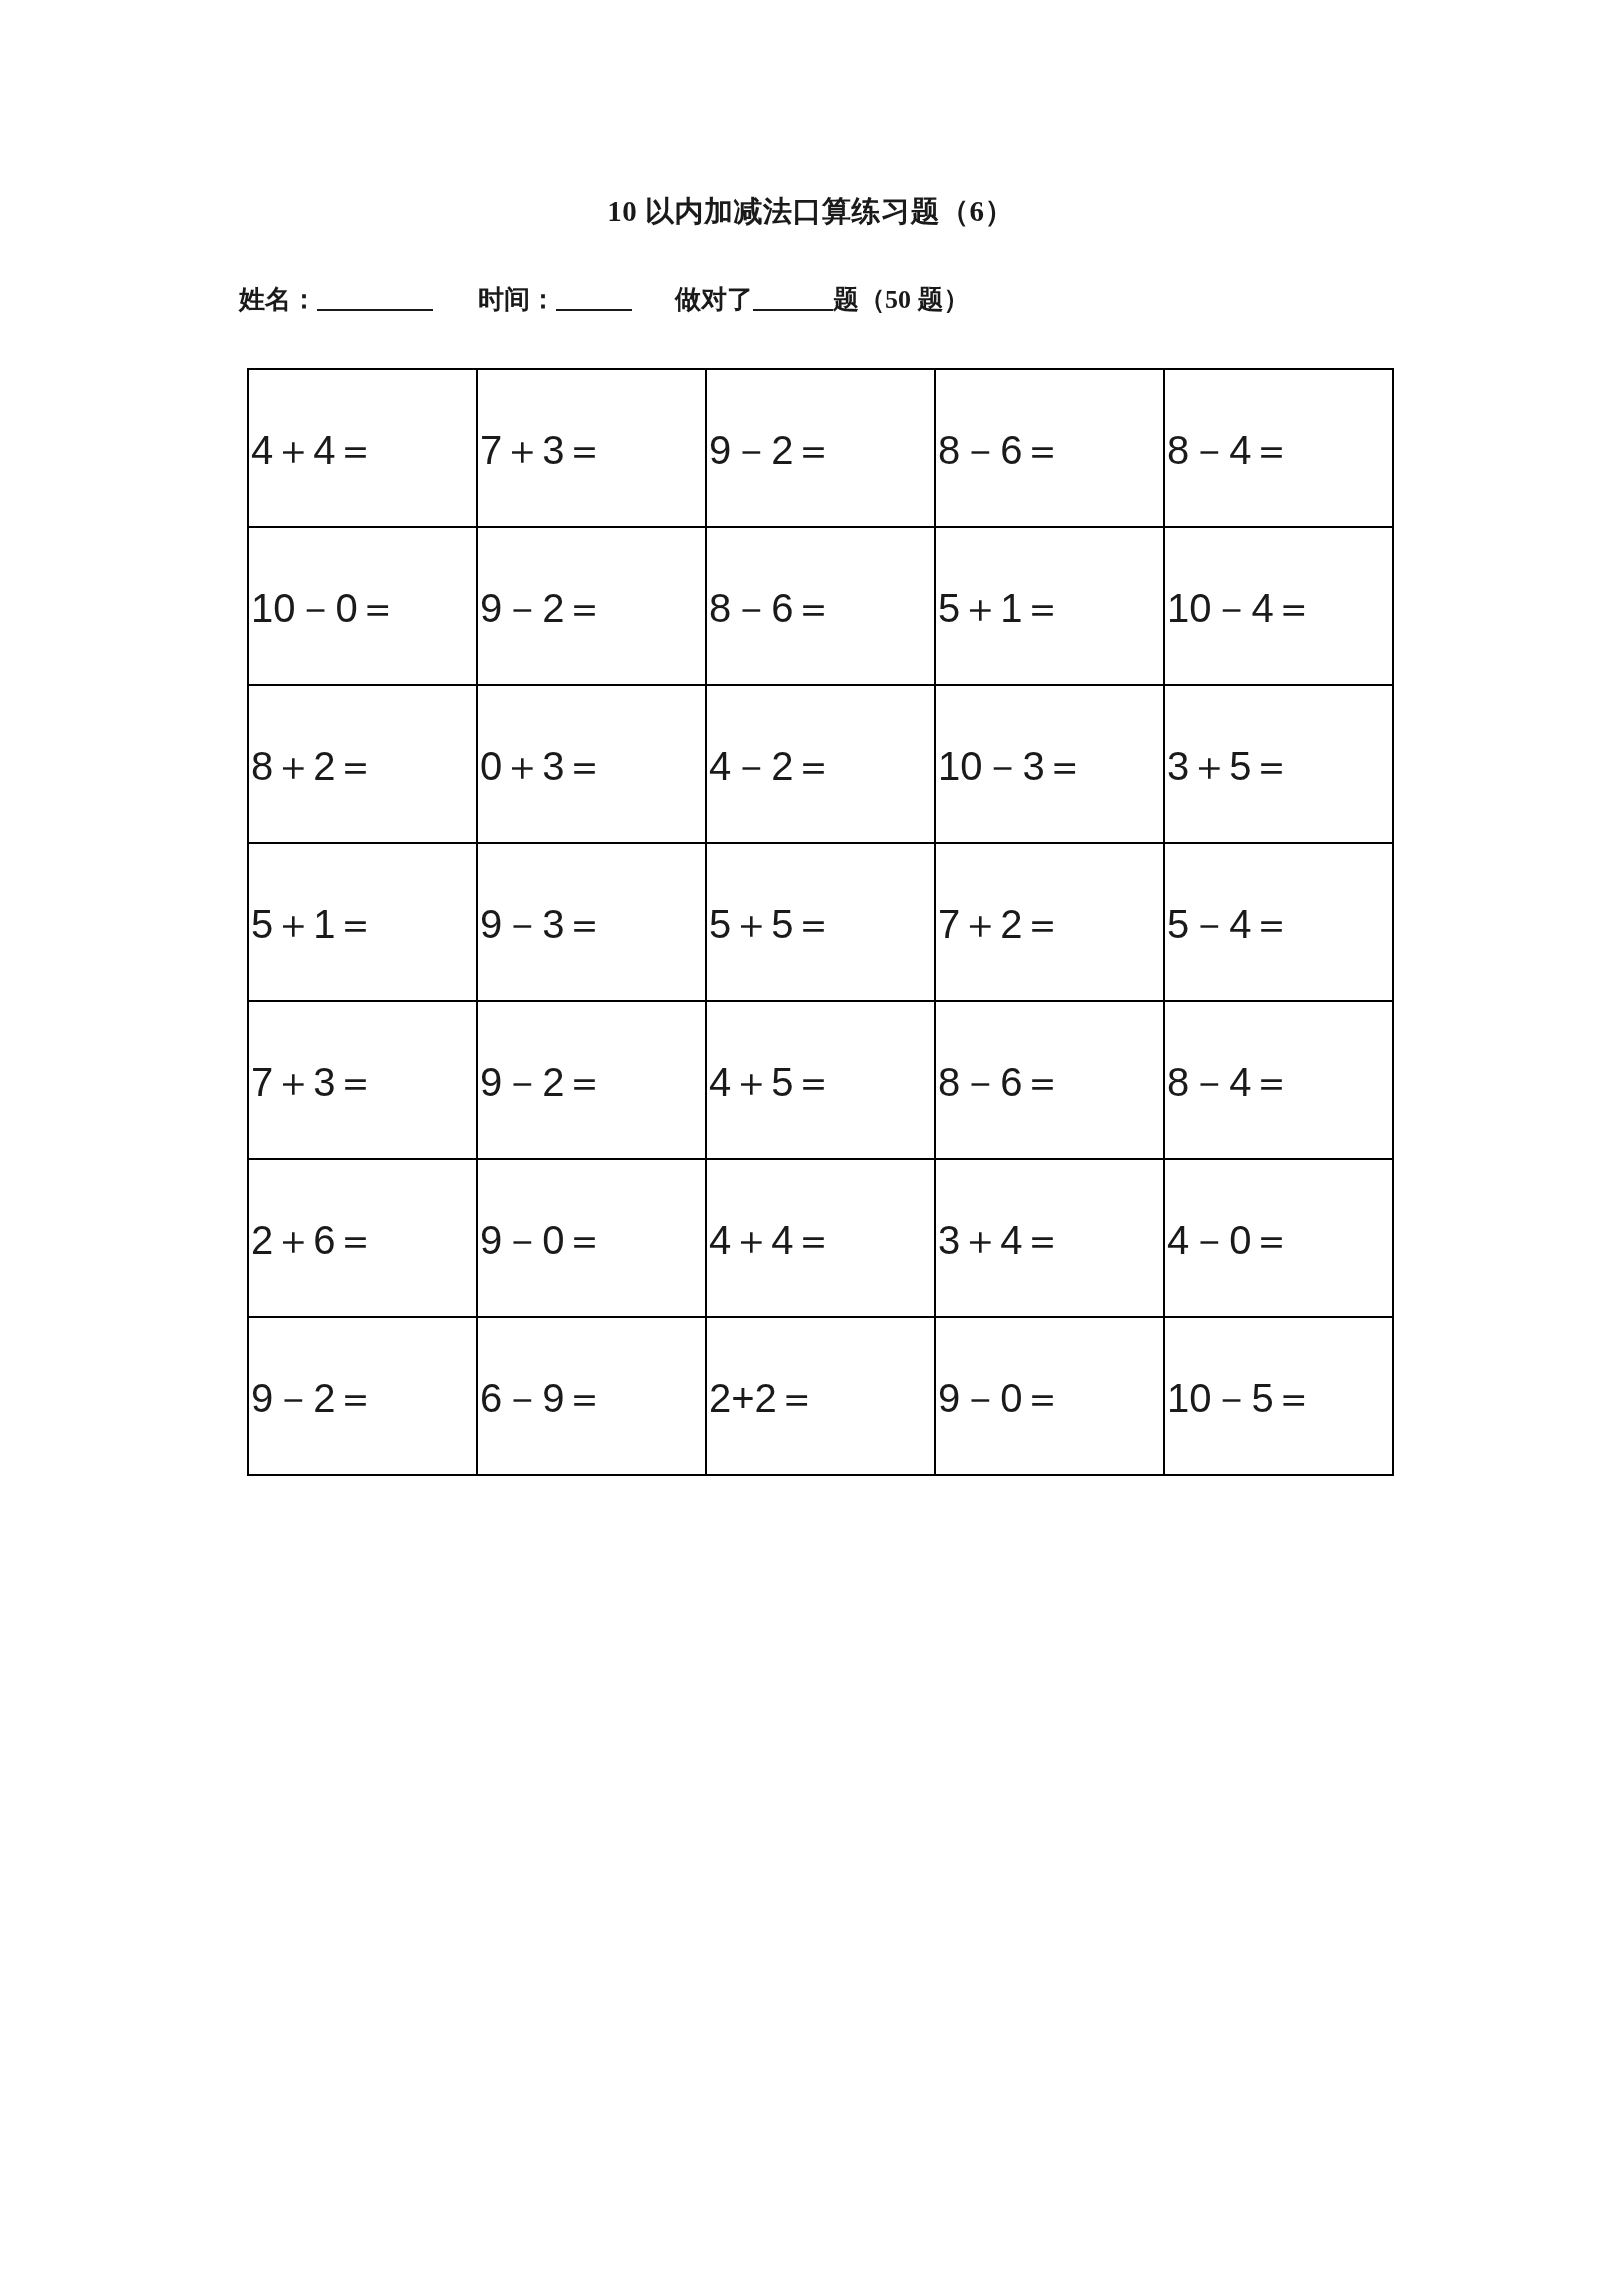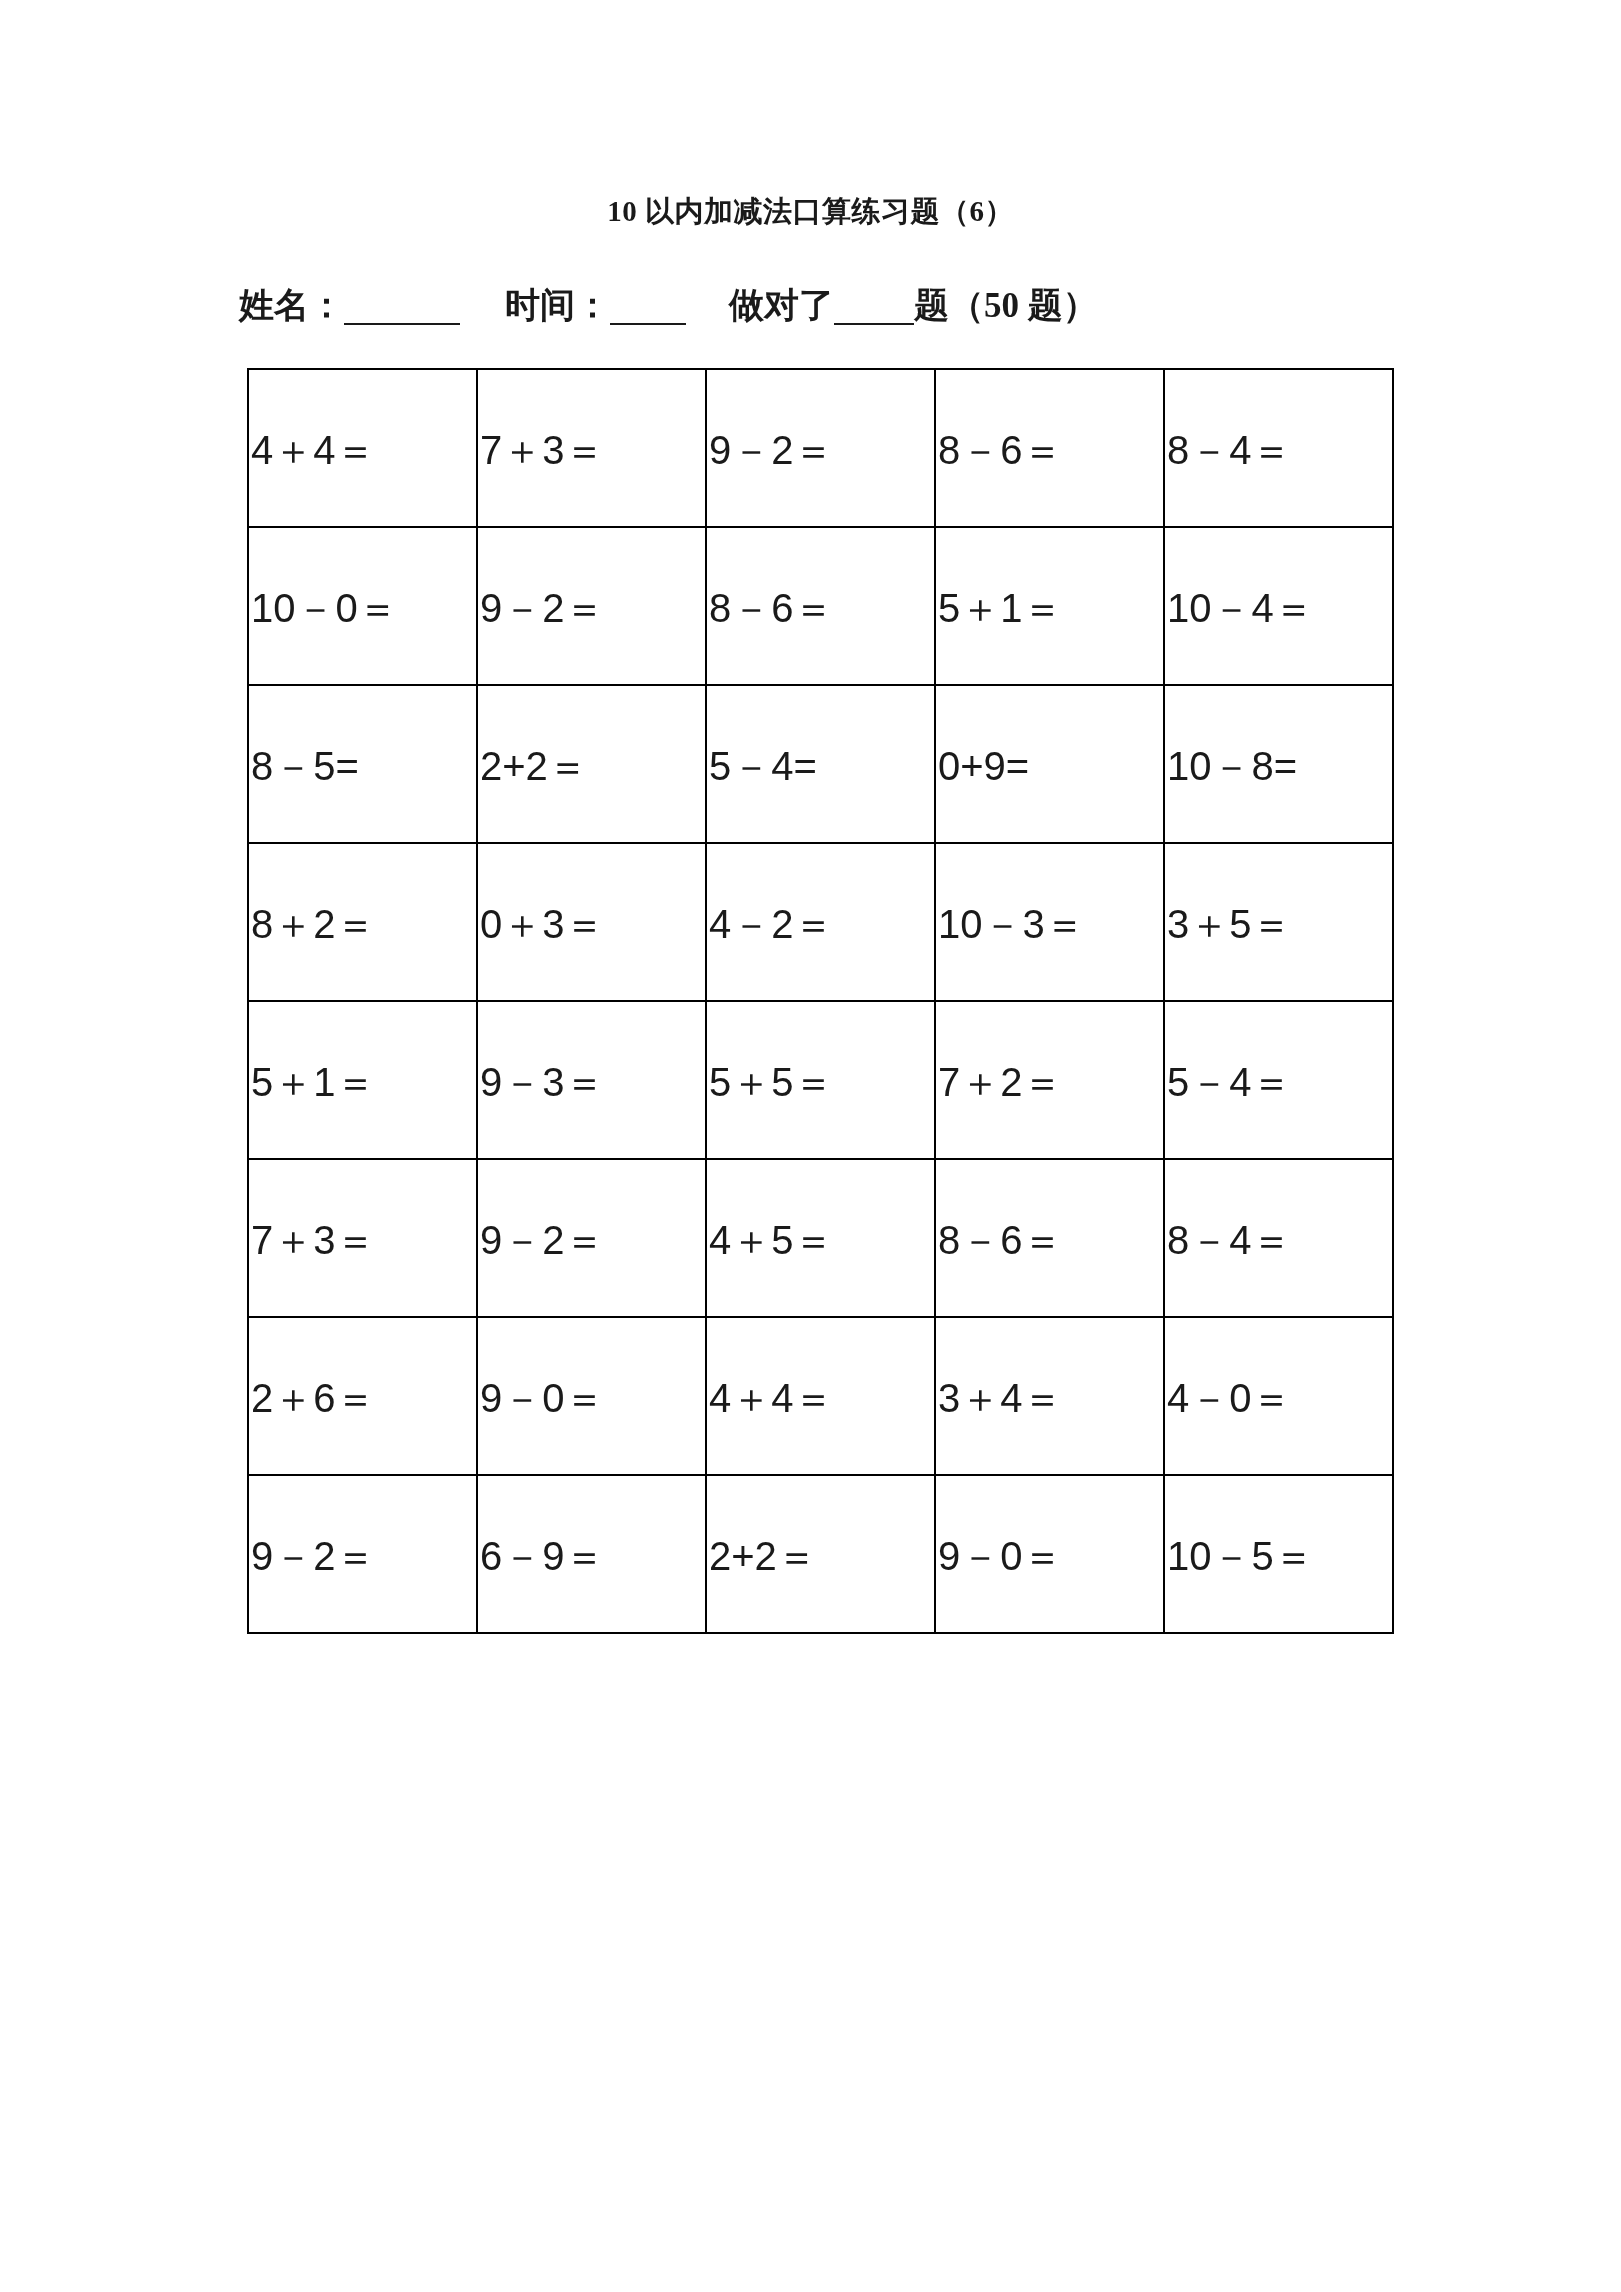--- a/index.html
+++ b/index.html
@@ -36,24 +36,24 @@
     letter-spacing: 0.5px;
     white-space: nowrap;
   }
 
   
   .subtitle {
     position: absolute;
     left: 239px;
     top: 282px;
     width: 1176px;
-    font-size: 35px;
+    font-size: 26px;
     white-space: nowrap;
     display: flex;
-    align-items: center;
+    align-items: flex-start;
   }
   .sub-label { font-weight: bold; }
   .blank {
     display: inline-block;
     border-bottom: 2px solid #1a1a1a;
     height: 1.05em;
     vertical-align: baseline;
   }
   .blank-name { width: 116px; }
   .blank-time { width: 76px; }
@@ -120,27 +120,20 @@
           <td><span class="expr">8－4＝</span></td>
         </tr>
         <tr>
           <td><span class="expr">10－0＝</span></td>
           <td><span class="expr">9－2＝</span></td>
           <td><span class="expr">8－6＝</span></td>
           <td><span class="expr">5＋1＝</span></td>
           <td><span class="expr">10－4＝</span></td>
         </tr>
         <tr>
-          <td><span class="expr">8－5=</span></td>
-          <td><span class="expr">2+2＝</span></td>
-          <td><span class="expr">5－4=</span></td>
-          <td><span class="expr">0+9=</span></td>
-          <td><span class="expr">10－8=</span></td>
-        </tr>
-        <tr>
           <td><span class="expr">8＋2＝</span></td>
           <td><span class="expr">0＋3＝</span></td>
           <td><span class="expr">4－2＝</span></td>
           <td><span class="expr">10－3＝</span></td>
           <td><span class="expr">3＋5＝</span></td>
         </tr>
         <tr>
           <td><span class="expr">5＋1＝</span></td>
           <td><span class="expr">9－3＝</span></td>
           <td><span class="expr">5＋5＝</span></td>

